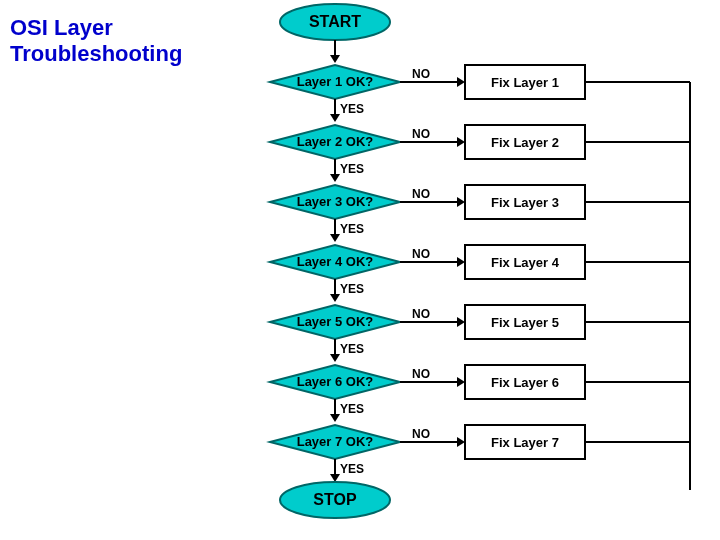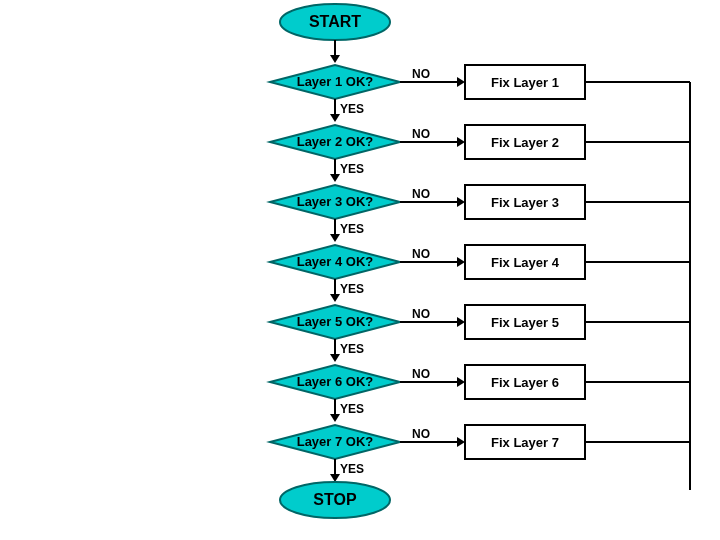--- a/index.html
+++ b/index.html
@@ -30,20 +30,22 @@
     svg {
       position: absolute;
       top: 0;
       left: 0;
     }
   </style>
 </head>
 <body>
 
 <div class="title-area">
+  <div class="title-text">OSI Layer</div>
+  <div class="title-text">Troubleshooting</div>
 </div>
 
 <svg width="520" height="535" style="position:absolute; left:190px; top:0px;" viewBox="0 0 520 535">
 
   <ellipse cx="145" cy="22" rx="55" ry="18" fill="#00cccc" stroke="#006666" stroke-width="2"></ellipse>
   <text x="145" y="27" text-anchor="middle" font-weight="bold" font-size="16" font-family="Arial">START</text>
 
   <line x1="145" y1="40" x2="145" y2="58" stroke="black" stroke-width="2"></line>
   <polygon points="140,55 150,55 145,63" fill="black"></polygon>
 

